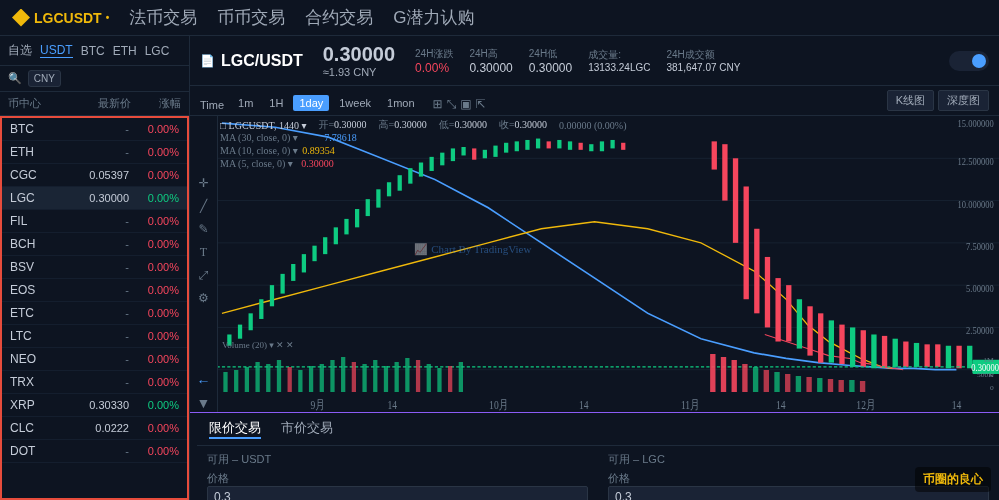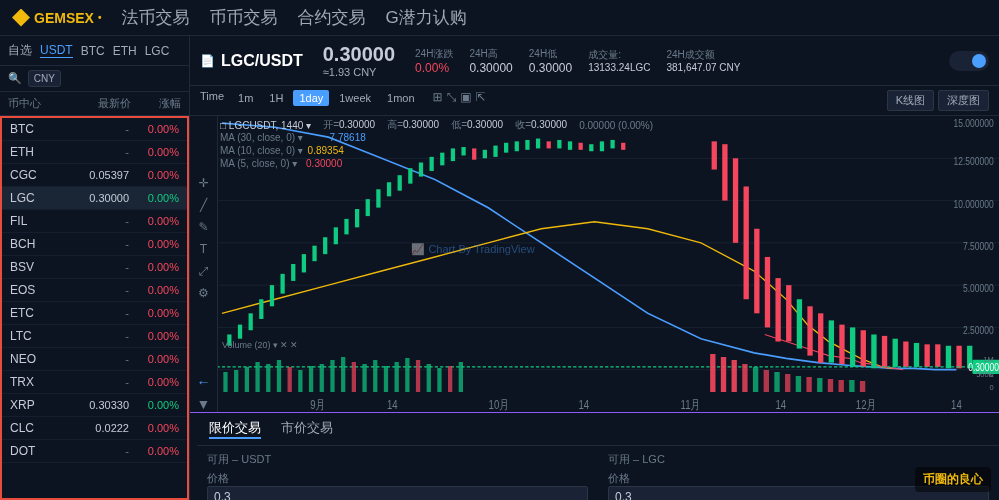--- a/index.html
+++ b/index.html
@@ -171,21 +171,21 @@
       position: absolute;
       right: 3px; top: 3px;
       width: 14px; height: 14px;
       border-radius: 50%;
       background: #4a9eff;
     }
 
     
     .chart-controls {
       display: flex;
-      align-items: flex-start;
+      align-items: flex-end;
       padding: 4px 10px;
       border-bottom: 1px solid #1e2a3a;
       height: 30px;
       gap: 4px;
       background: #0d1421;
     }
     .time-label { color: #a0aab8; font-size: 11px; margin-right: 4px; }
     .time-btn {
       padding: 2px 6px;
       color: #a0aab8;
@@ -206,20 +206,21 @@
       font-size: 11px;
       background: #1a2335;
     }
 
     
     .chart-area {
       flex: 1;
       background: #0d1421;
       position: relative;
       overflow: hidden;
+      font-family: Liberation Serif, serif;
     }
 
     
     .chart-svg {
       width: 100%;
       height: 100%;
     }
 
     
     .trading-section {
@@ -285,21 +286,21 @@
       font-size: 12px;
       font-weight: bold;
     }
   </style>
 </head>
 <body>
 
 <nav class="top-nav">
   <div class="logo">
     <div class="logo-icon"></div>
-    <span>GEMSEX</span>
+    <span>LGCUSDT</span>
     <span style="color:#f0b90b;font-size:10px;">•</span>
   </div>
   <span class="nav-link">法币交易</span>
   <span class="nav-link">币币交易</span>
   <span class="nav-link hot">合约交易</span>
   <span class="nav-link">G潜力认购</span>
 </nav>
 
 <div class="main-layout">
 

